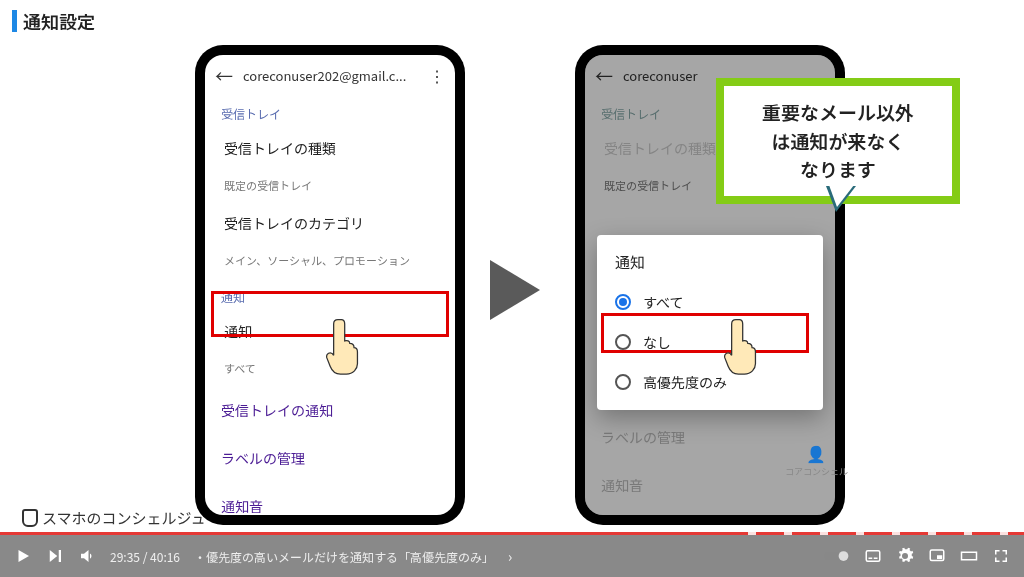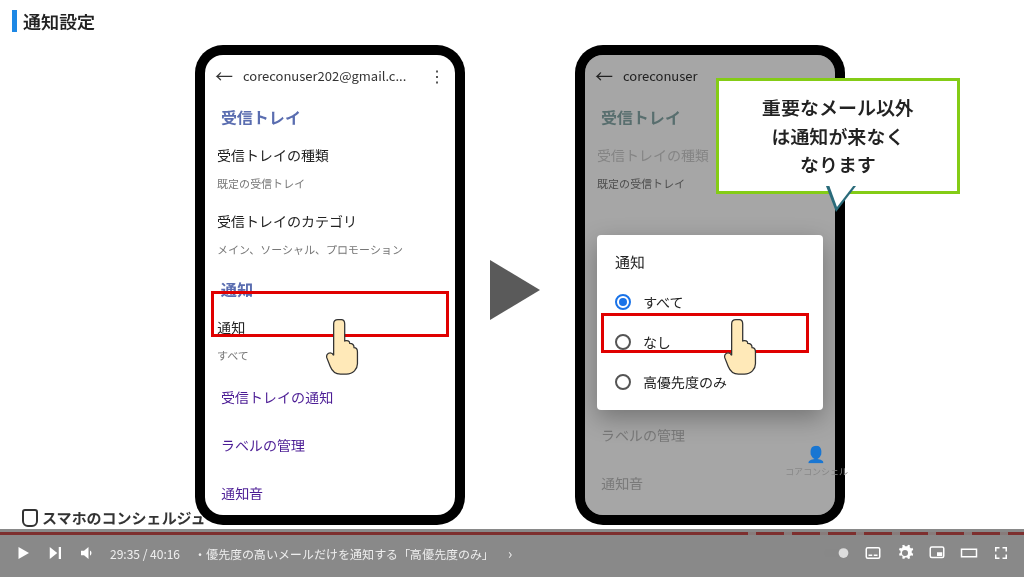--- a/index.html
+++ b/index.html
@@ -15,58 +15,58 @@
 .phone-inner { width:100%; height:100%; background:#fff; border-radius:18px; overflow:hidden; position:relative; }
 
 .phone1 { left:195px; top:45px; }
 .phone2 { left:575px; top:45px; }
 
 .p-header { height:40px; display:flex; align-items:center; padding:0 10px; gap:10px; }
 .back-arrow { font-size:18px; color:#333; }
 .email-txt { font-size:13px; color:#333; flex:1; white-space:nowrap; overflow:hidden; text-overflow:ellipsis; }
 .more-dots { font-size:16px; color:#333; }
 
-.sec-label { font-size:16px; color:#5a6db0; padding:10px 16px 6px;font-weight:bold; }
-.setting-row { padding:10px 12px; }
+.sec-label { font-size:12px; color:#5a6db0; padding:10px 16px 6px; }
+.setting-row { padding:10px 19px; }
 .setting-row .ttl { font-size:14px; color:#222; }
-.setting-row .sub { font-size:11px; color:#777; margin-top:10px; }
+.setting-row .sub { font-size:11px; color:#777; margin-top:19px; }
 .setting-single { padding:14px 16px; font-size:14px; color:#4c1d95; }
 
 .red-box1 { position:absolute; border:3px solid #e00000; }
 
 .arrow-tri { position:absolute; left:490px; top:260px; width:0; height:0; border-left:50px solid #5a5a5a; border-top:30px solid transparent; border-bottom:30px solid transparent; }
 
 .overlay-dim { position:absolute; inset:0; background:rgba(0,0,0,0.35); pointer-events:none; }
 .dialog { position:absolute; left:12px; right:12px; top:180px; background:#fff; border-radius:4px; padding:16px 8px 8px; box-shadow:0 8px 24px rgba(0,0,0,0.3); }
 .dialog-title { font-size:15px; color:#222; padding:0 10px 10px; }
 .radio-row { display:flex; align-items:center; gap:12px; padding:10px 10px; font-size:14px; color:#222; }
 .radio-outer { width:16px; height:16px; border:2px solid #555; border-radius:50%; display:flex; align-items:center; justify-content:center; flex-shrink:0; }
 .radio-outer.sel { border-color:#1a73e8; }
 .radio-inner { width:8px; height:8px; background:#1a73e8; border-radius:50%; }
 .dialog-cancel { text-align:right; padding:8px 10px 4px; font-size:13px; color:#1a73e8; }
 
-.callout { position:absolute; left:716px; top:78px; width:244px; background:#fff; border:3px solid #84cc16; padding:12px 10px; text-align:center; font-size:19px; font-weight:600; line-height:1.5; color:#222; }
+.callout { position:absolute; left:716px; top:78px; width:244px; background:#fff; border:8px solid #84cc16; padding:12px 10px; text-align:center; font-size:19px; font-weight:600; line-height:1.5; color:#222; }
 .callout-tail { position:absolute; left:826px; top:186px; width:0; height:0; border-top:26px solid #2a6b7a; border-left:10px solid transparent; border-right:20px solid transparent; }
 .callout-tail::after { content:""; position:absolute; top:-27px; left:-7px; width:0; height:0; border-top:22px solid #fff; border-left:8px solid transparent; border-right:17px solid transparent; }
 
 .hand { position:absolute; width:34px; height:60px; }
 .hand svg { width:100%; height:100%; }
 
 .logo-right { position:absolute; right:20px; bottom:62px; font-size:9px; color:#888; text-align:center; }
 .logo-right .ic { font-size:16px; color:#7ab8d8; }
 
-.footer-brand { position:absolute; left:22px; bottom:12px; font-size:15px; font-weight:700; color:#333; display:flex; align-items:center; gap:4px; }
+.footer-brand { position:absolute; left:22px; bottom:12px; font-size:15px; font-weight:400; color:#333; display:flex; align-items:center; gap:4px; }
 .footer-brand .shield { width:16px; height:18px; border:2px solid #333; border-radius:3px 3px 6px 6px; }
 
 
 .progress-track { position:absolute; left:0; right:0; bottom:42px; height:3px; background:repeating-linear-gradient(90deg,#e53935 0 28px, rgba(229,57,53,0.15) 28px 36px); }
 .progress-played { position:absolute; left:0; bottom:42px; height:3px; background:#e53935; }
 
 
-.controls { position:absolute; left:0; right:0; bottom:0; height:48px; background:rgba(40,40,40,0.55); display:flex; align-items:center; padding:0 14px; gap:14px; color:#fff; font-size:12px; }
+.controls { position:absolute; left:0; right:0; bottom:0; height:42px; background:rgba(40,40,40,0.55); display:flex; align-items:center; padding:0 14px; gap:14px; color:#fff; font-size:12px; }
 .ctrl-ic { width:18px; height:18px; display:flex; align-items:center; justify-content:center; fill:#fff; color:#fff; }
 .spacer { flex:1; }
 .ctrl-ic svg { width:100%; height:100%; }
 .chapter-txt { font-size:12px; color:#eee; white-space:nowrap; }
 .chev { font-size:14px; color:#eee; }
 </style>
 </head>
 <body>
 
 <div class="stage">

